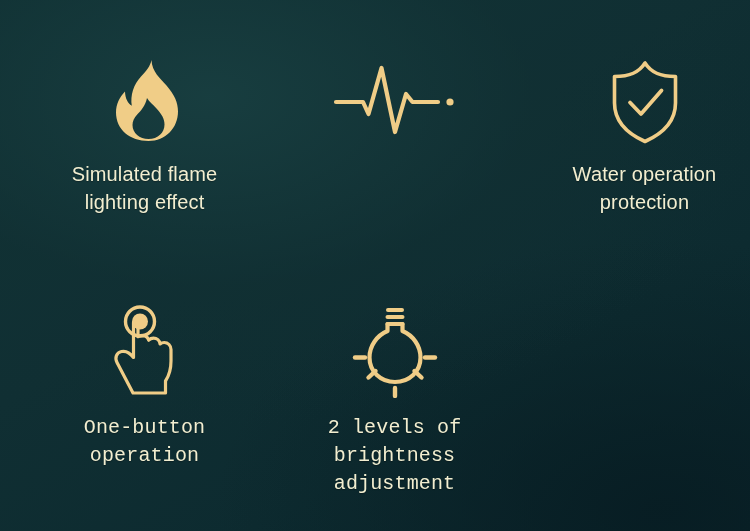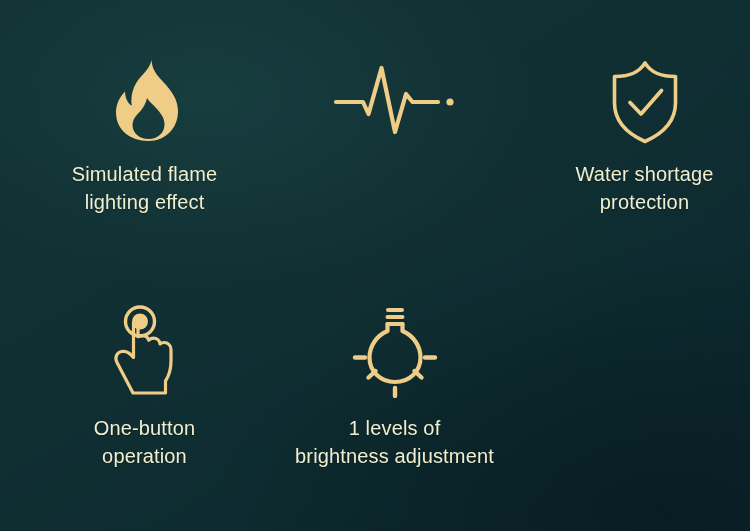--- a/index.html
+++ b/index.html
@@ -56,20 +56,21 @@
     line-height: 28px;
     letter-spacing: 0.15px;
     color: #f2eed0;
     font-weight: 400;
     white-space: pre-line;
     text-shadow: 0 1px 1px rgba(0,0,0,0.28);
   }
 
   #feature-board > .feature-cell:nth-child(n+4) .feature-label {
     margin-top: 20px;
+    font-family: Liberation Mono, monospace;
   }
 </style>
 </head>
 <body>
 
 <div id="feature-board">
 
   <div class="feature-cell">
     <div class="icon-wrap">
       <svg width="78" height="86" viewBox="0 0 78 86" aria-hidden="true">
@@ -90,21 +91,21 @@
     </div>
   </div>
 
   <div class="feature-cell">
     <div class="icon-wrap">
       <svg width="78" height="88" viewBox="0 0 78 88" aria-hidden="true">
         <path d="M39 6 C33 15.5 24 19.5 8.5 19.5 L8.5 46 C8.5 64 21 76.5 39 84.5 C57 76.5 69.5 64 69.5 46 L69.5 19.5 C54 19.5 45 15.5 39 6 Z" fill="none" stroke="#f0cd87" stroke-width="3.6" stroke-linejoin="round"></path>
         <path d="M24 45.5 L35 57 L55.5 33.5" fill="none" stroke="#f0cd87" stroke-width="3.8" stroke-linecap="round" stroke-linejoin="round"></path>
       </svg>
     </div>
-    <div class="feature-label">Water shortage
+    <div class="feature-label">Water operation
 protection</div>
   </div>
 
   <div class="feature-cell">
     <div class="icon-wrap">
       <svg width="86" height="92" viewBox="0 0 86 92" aria-hidden="true">
         <circle cx="38" cy="16.5" r="14.5" fill="none" stroke="#f0cd87" stroke-width="3.4"></circle>
         <circle cx="38" cy="16.5" r="8" fill="#f0cd87"></circle>
         <path d="M31.5 17.5 L31.5 52.5 C28.5 48.5 24 45.5 19.5 46.5 C14.5 47.6 12.5 52.5 15 57.5 L31 88 L63.5 88 L63.5 76 C67.5 70 69 63.5 69 56 L69 44.5 C69 40.5 66 37.5 62.2 37.5 C60.6 37.5 59.2 38 58.1 38.9 C57.6 35.6 54.9 33.2 51.5 33.2 C49.6 33.2 47.9 34 46.7 35.2 C45.8 32.4 43.2 30.4 40.1 30.4 C38.6 30.4 37.2 30.9 36 31.7 L36 17.5" fill="none" stroke="#f0cd87" stroke-width="3.2" stroke-linecap="round" stroke-linejoin="round"></path>
       </svg>
@@ -124,18 +125,18 @@
         <path d="M41.5 20 L41.5 27 C31 31.5 23.5 41.5 23.5 53.5 C23.5 67.5 34.5 78 49 78 C63.5 78 74.5 67.5 74.5 53.5 C74.5 41.5 67 31.5 56.5 27 L56.5 20" fill="none" stroke="#f0cd87" stroke-width="4.2" stroke-linejoin="round" stroke-linecap="round"></path>
         <g stroke="#f0cd87" stroke-width="4.4" stroke-linecap="round">
           <path d="M9 53.5 L19 53.5"></path>
           <path d="M79 53.5 L89 53.5"></path>
           <path d="M49 84 L49 92"></path>
           <path d="M22.5 73.5 L29.5 67"></path>
           <path d="M75.5 73.5 L68.5 67"></path>
         </g>
       </svg>
     </div>
-    <div class="feature-label">1 levels of
+    <div class="feature-label">2 levels of
 brightness adjustment</div>
   </div>
 
 
 </div>
 
 </body></html>

